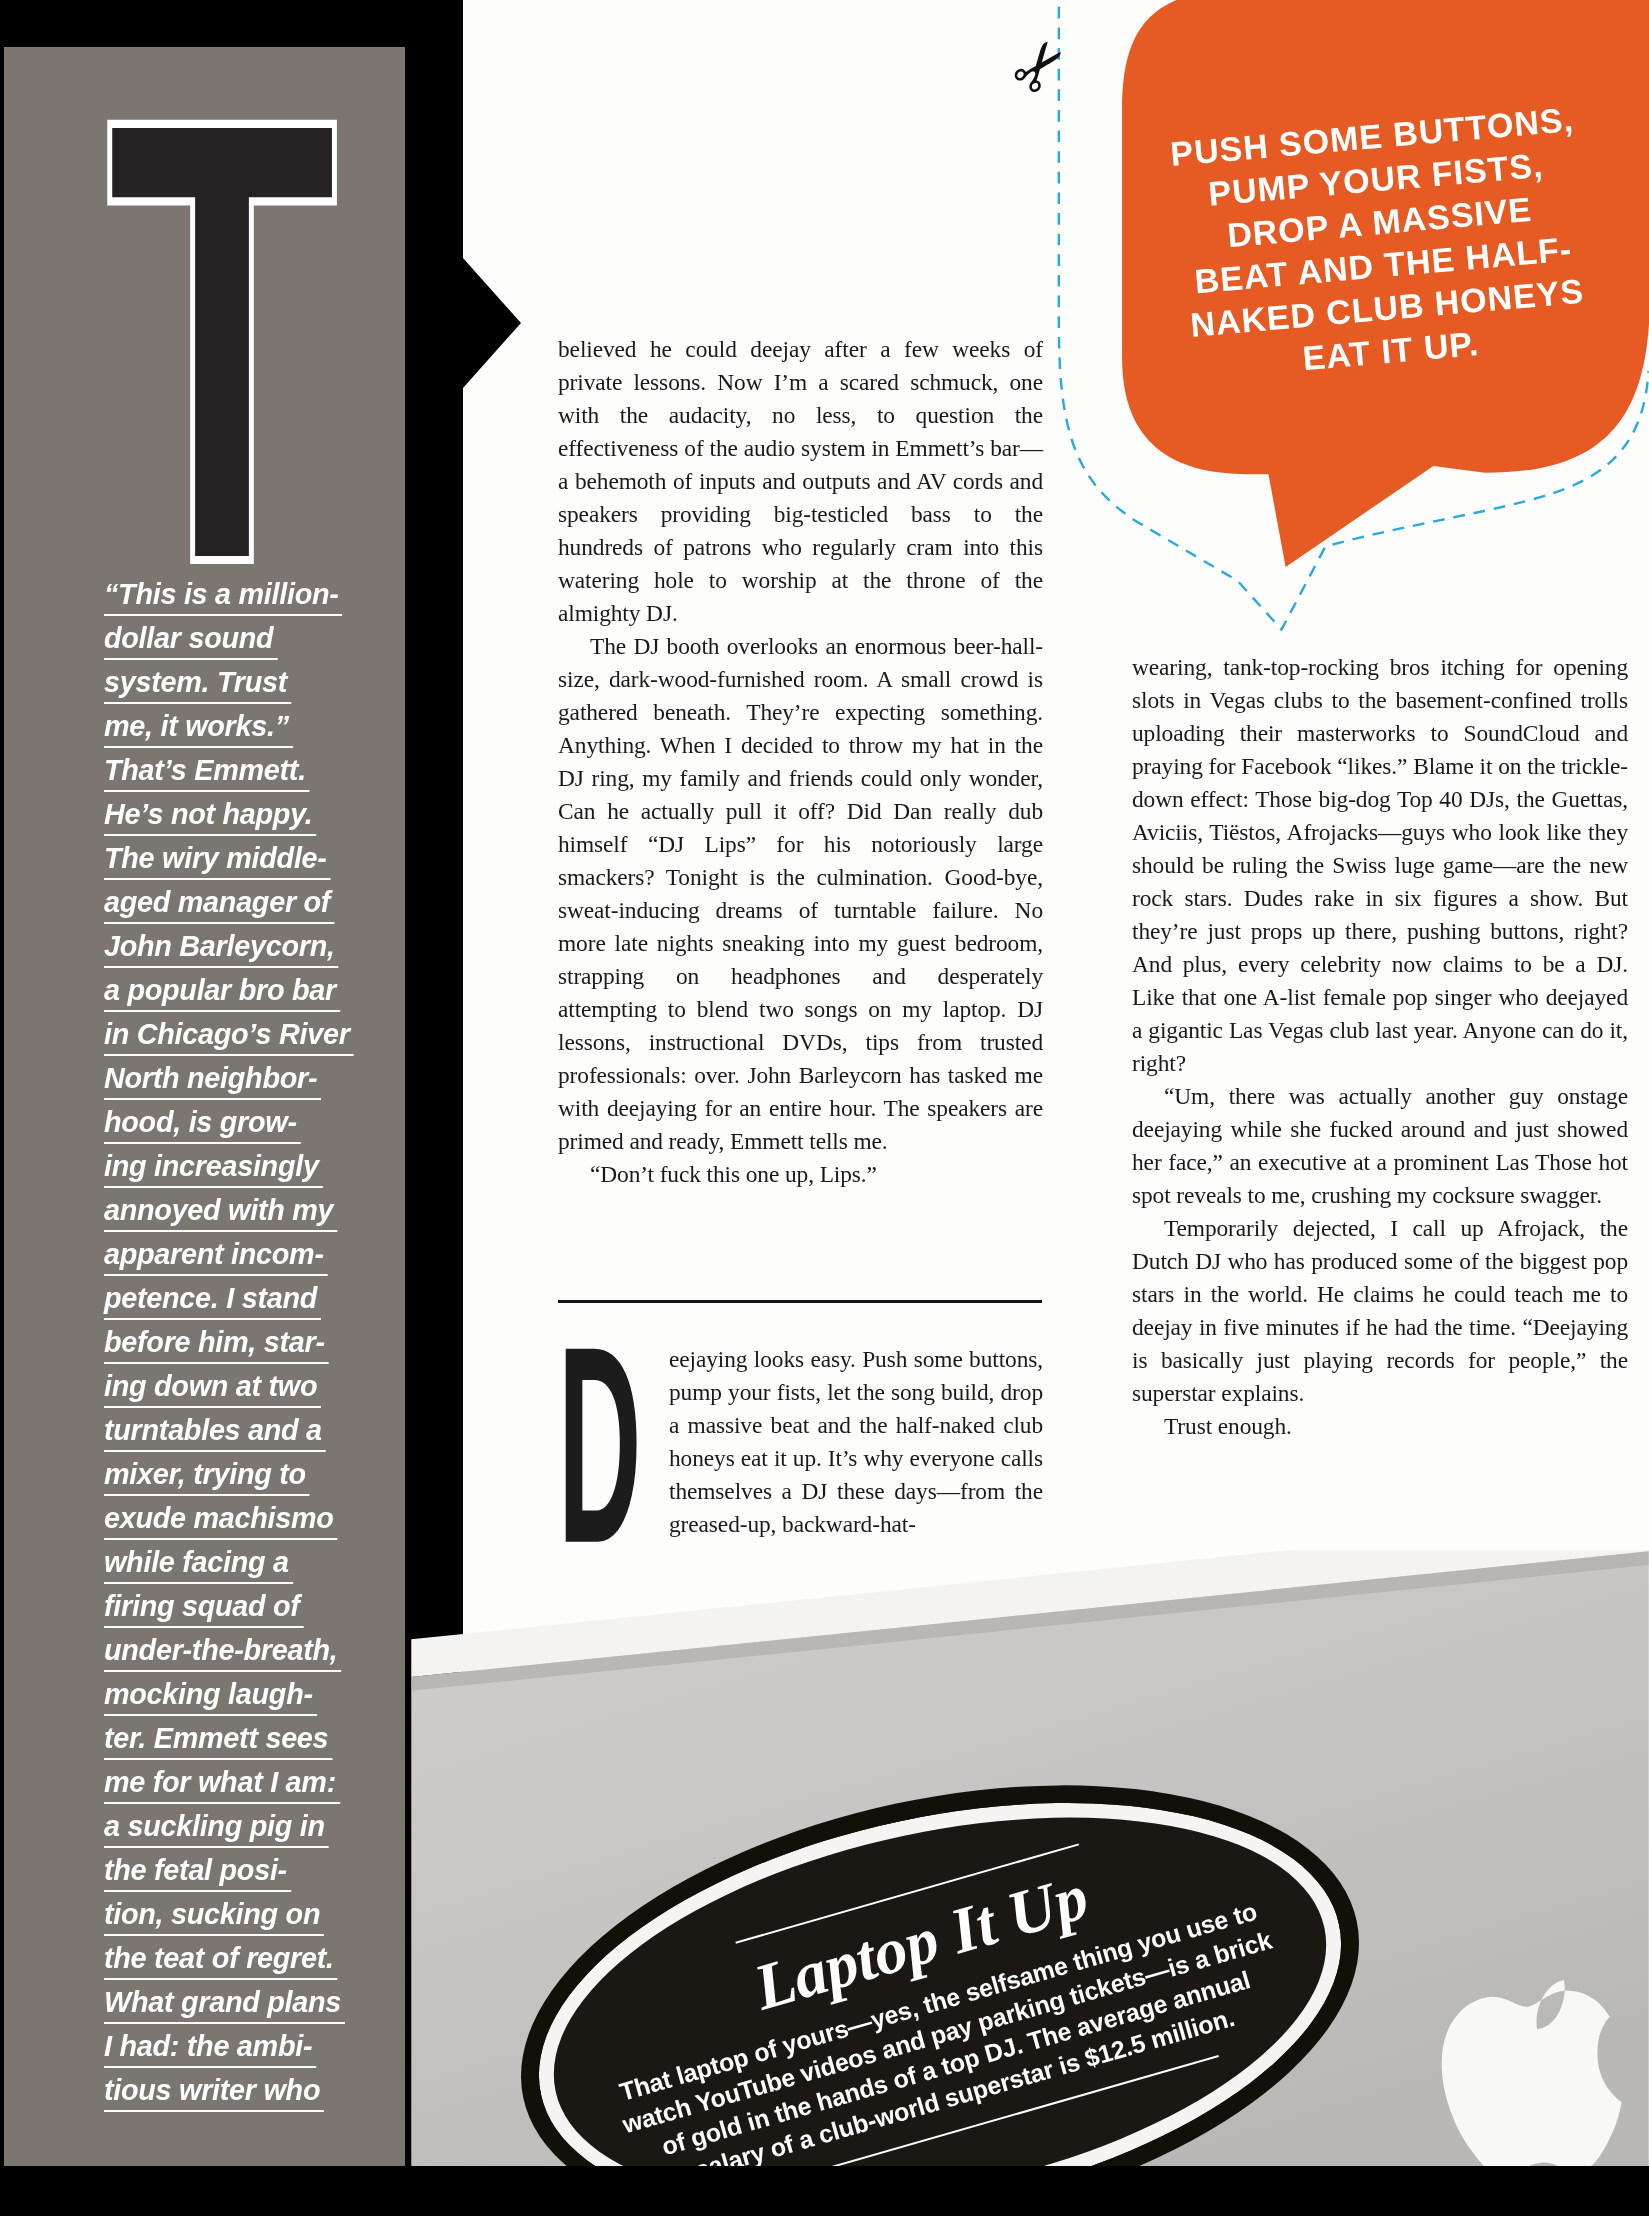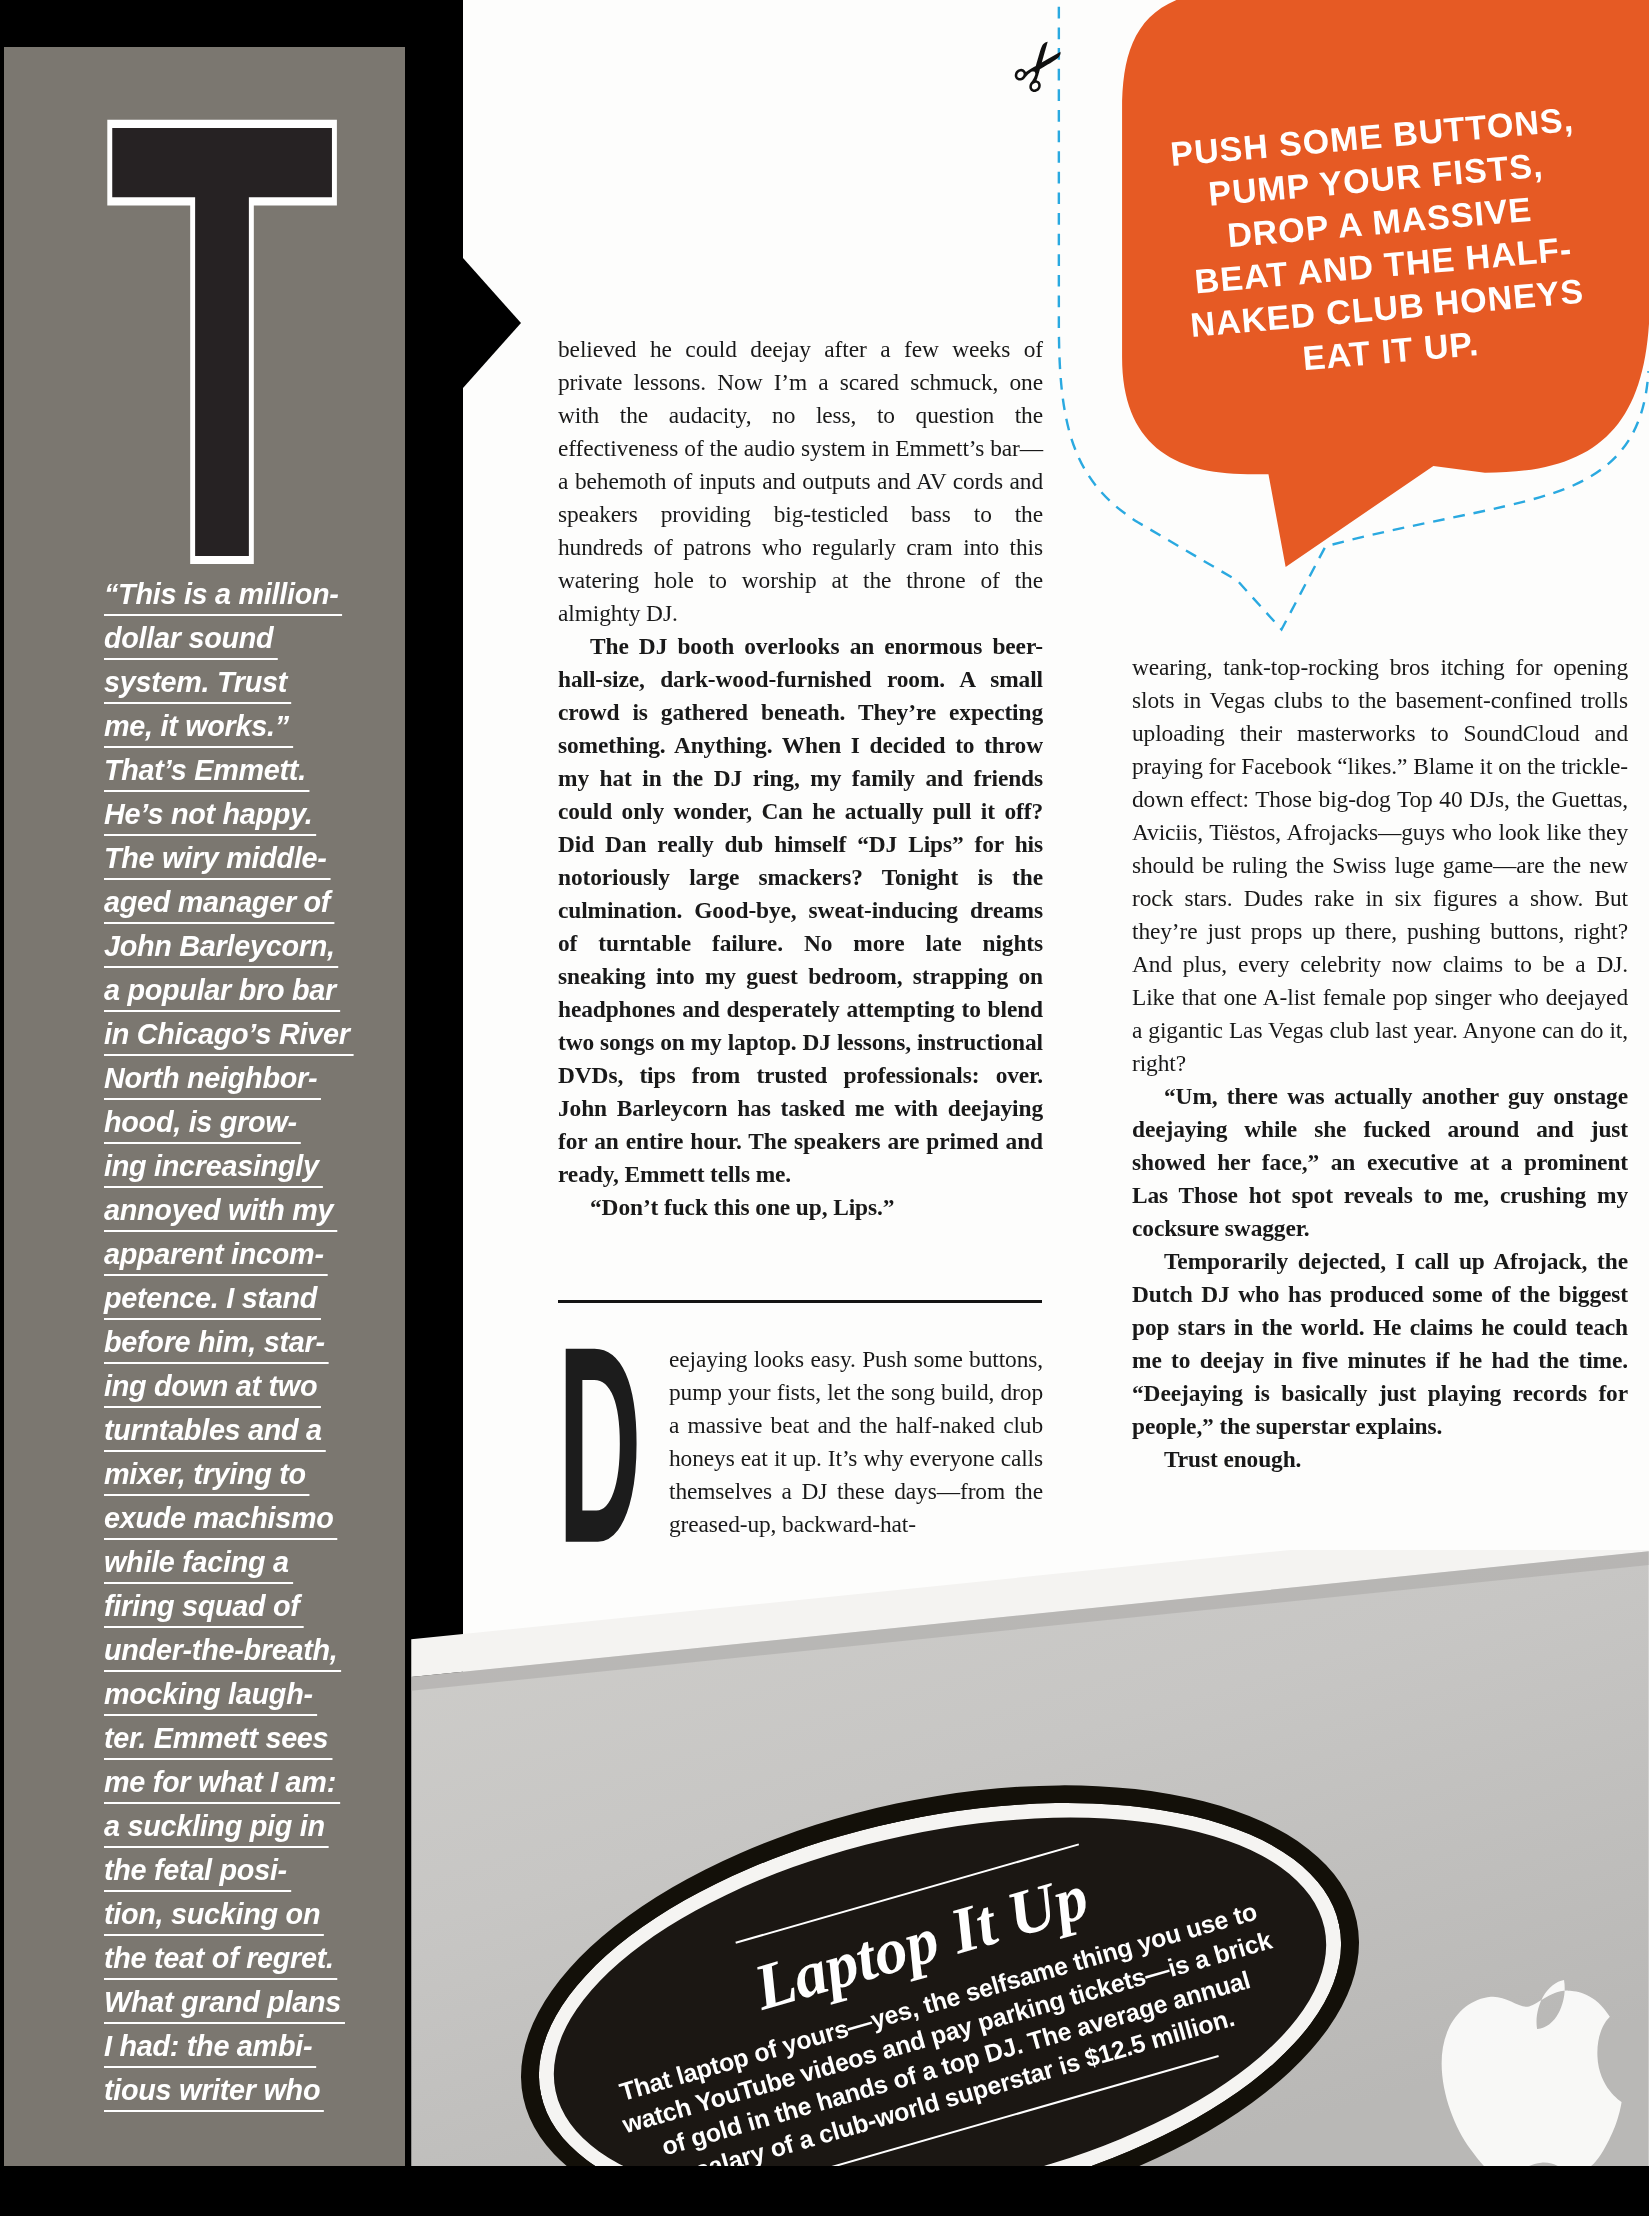--- a/index.html
+++ b/index.html
@@ -20,21 +20,21 @@
   .sidebar-quote{position:absolute;left:104px;top:579px;width:309px;}
   .quote-line{height:44px;white-space:nowrap;}
   .quote-line span{display:inline-block;font:italic 700 30px/1 "Liberation Sans",sans-serif;
        color:#fff;letter-spacing:-0.3px;border-bottom:2.7px solid #fff;padding:0 4.1px 4.8px 0;
        transform:scaleX(0.96);transform-origin:left center;}
 
   
   .col{position:absolute;font:23.4px/33px "Liberation Serif",serif;color:#191919;
        text-align:justify;letter-spacing:-0.1px;}
   .col p{margin:0;}
-  .col p.indent{text-indent:32px;font-weight:bold;}
+  .col p.indent{text-indent:32px;}
   #col1-top{left:558px;top:294px;width:485px;margin-top:39px;}
   #col2{left:1084px;top:651px;width:496px;margin-left:48px;}
   .rule{position:absolute;left:558px;top:1300px;width:484px;height:2.7px;background:#141414;}
   #col1-drop{left:558px;top:1343px;width:485px;}
   .dropcap-d{float:left;width:93px;height:203px;margin:4.1px 18px 0 0;overflow:visible;}
   .dropcap-d i{display:block;font:700 275px/1 "Liberation Sans",sans-serif;font-style:normal;
        color:#1c1c1c;transform:scale(0.42,1.02);transform-origin:0 0;margin-top:-43px;}
 
   
   .bubble-svg{position:absolute;left:990px;top:0;width:660px;height:646px;}

